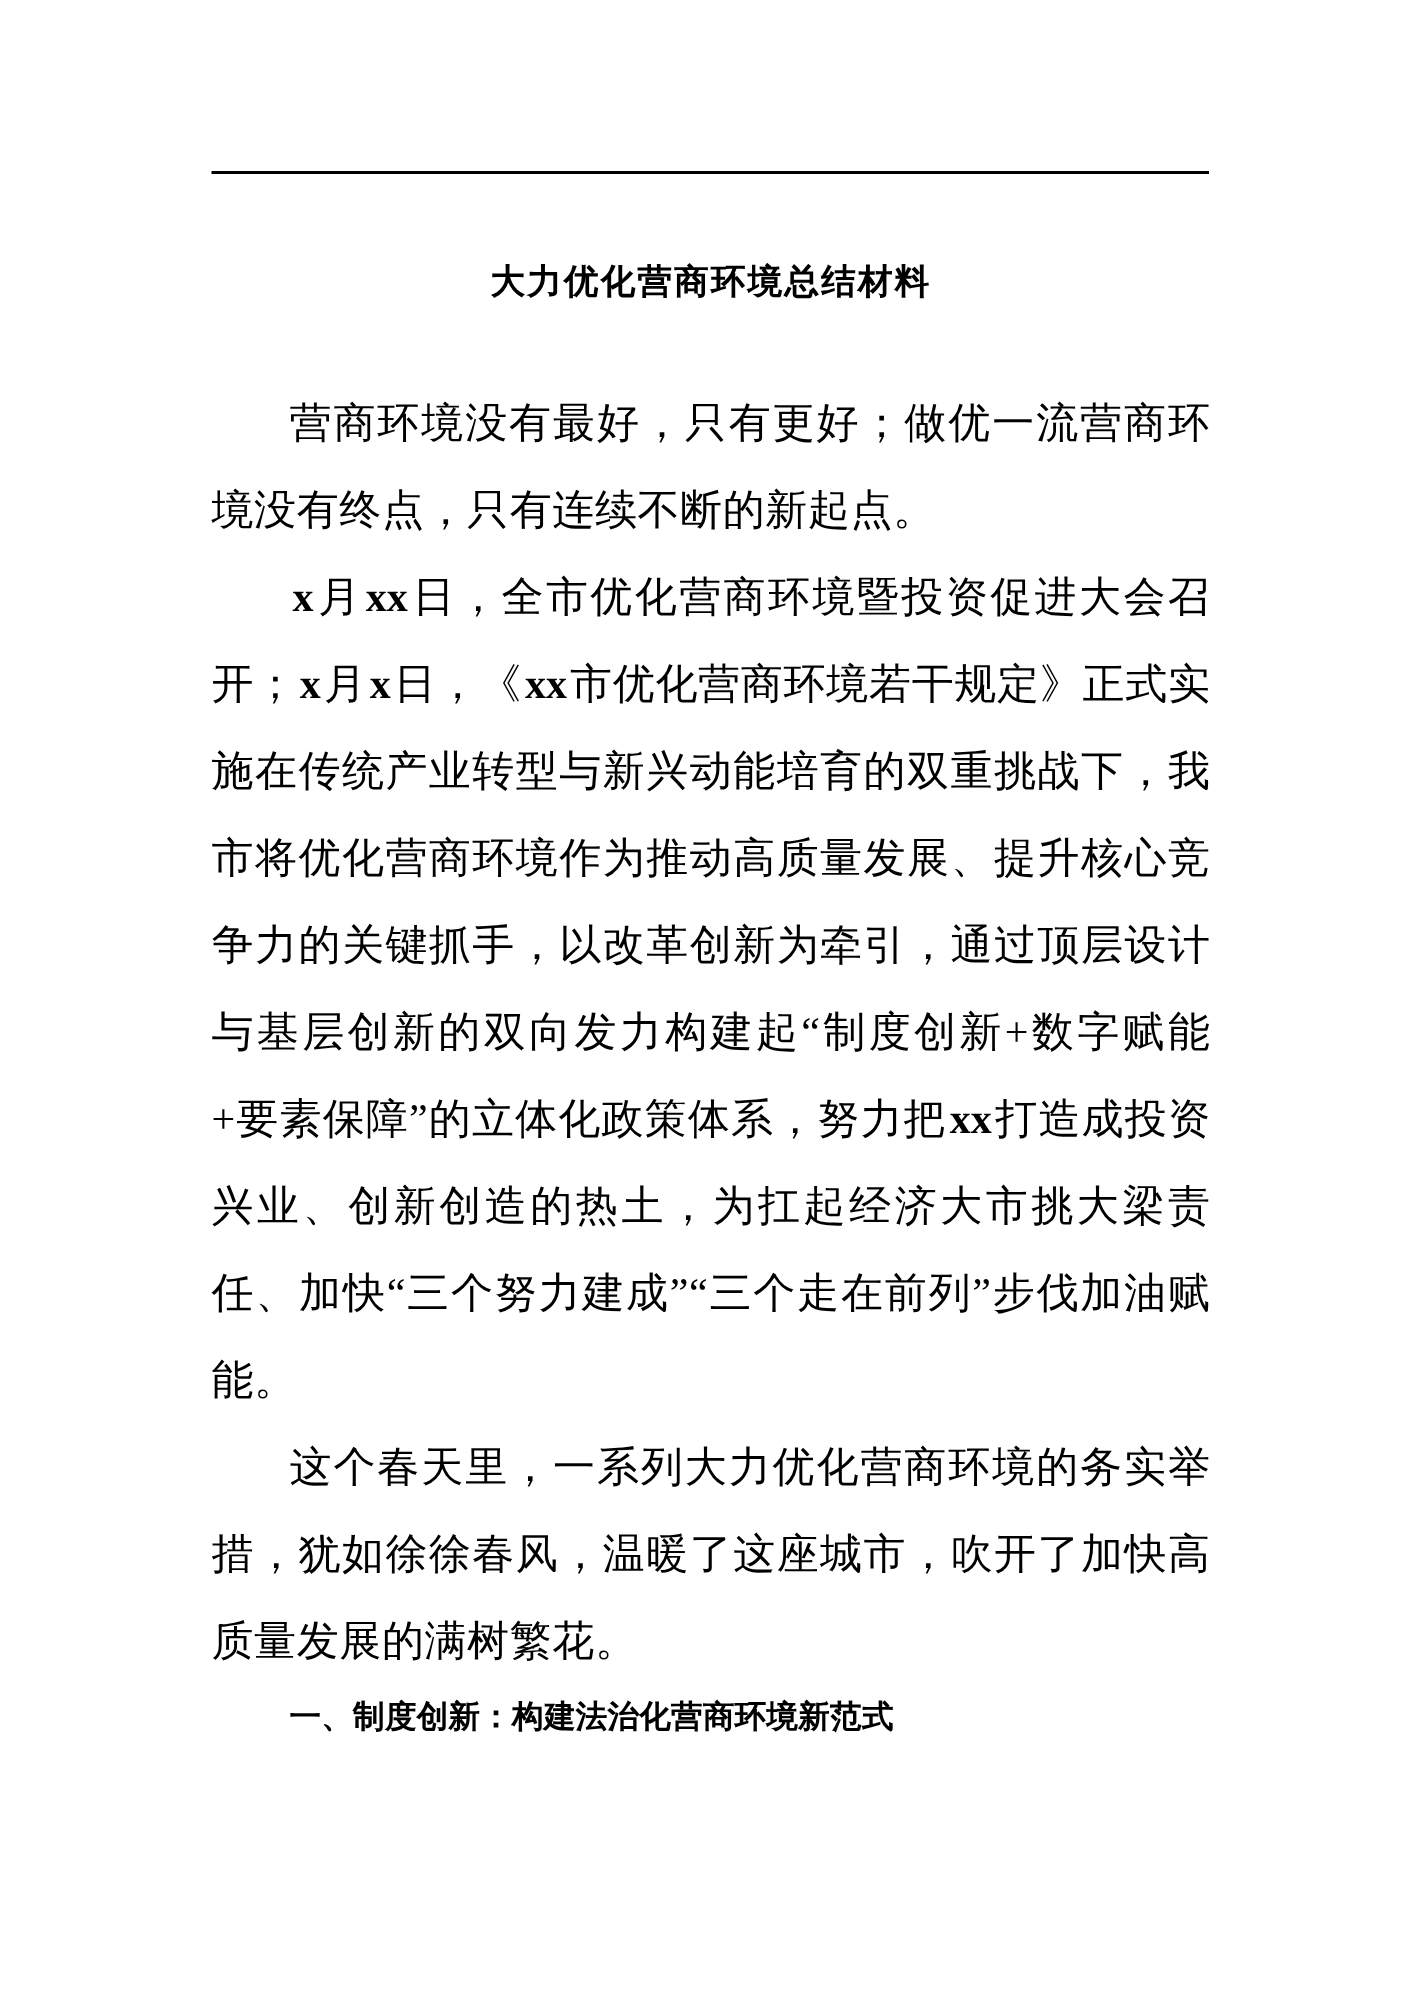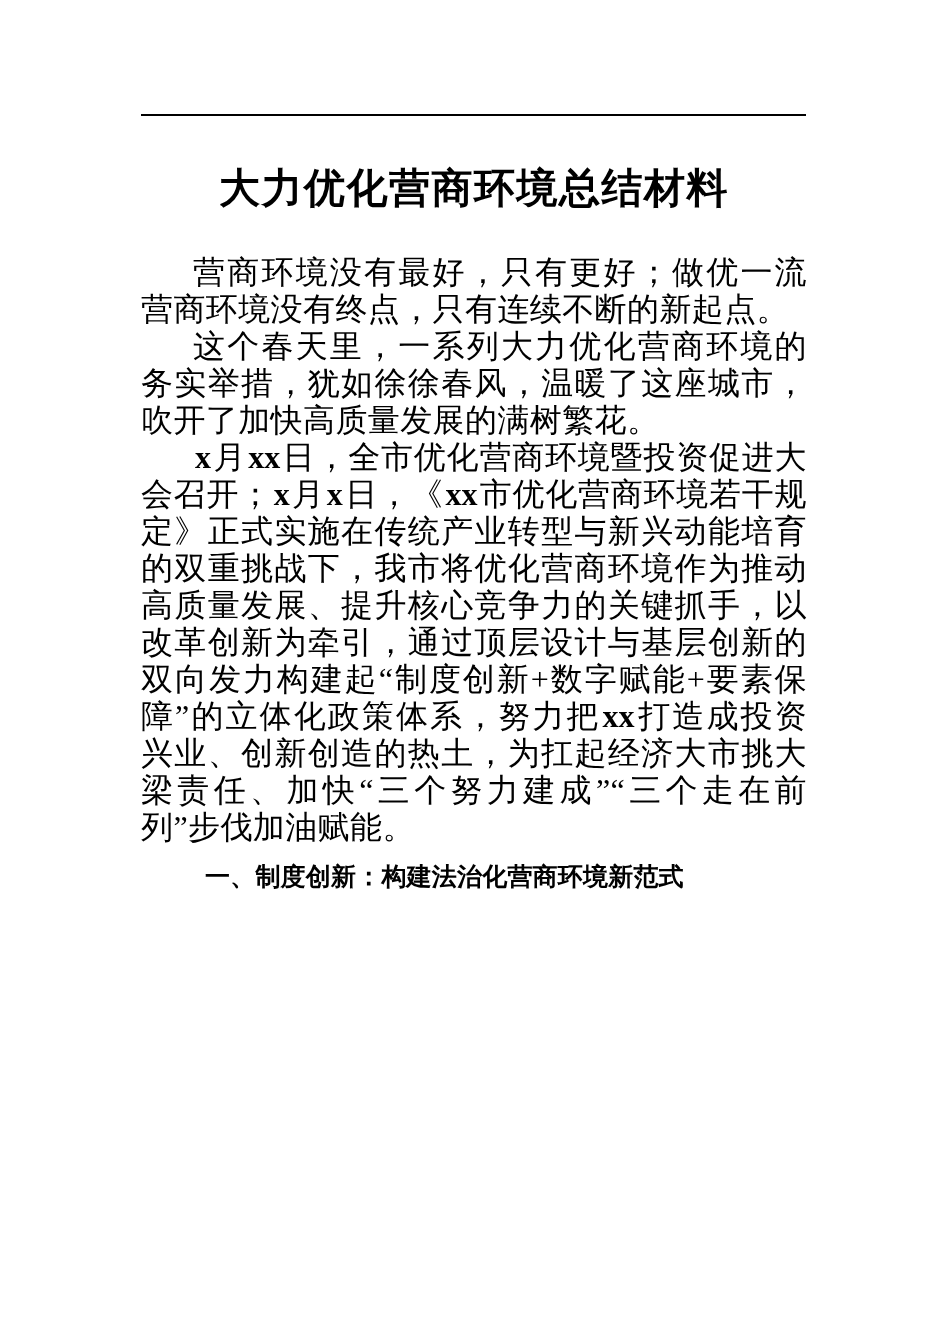--- a/index.html
+++ b/index.html
@@ -34,81 +34,81 @@
     position: absolute;
     left: 141px;
     top: 150px;
     width: 666px;
   }
 
   
   .doc-title {
     font-family: "DejaVu Serif", "Liberation Serif", serif;
     font-weight: bold;
-    font-size: 41px;
+    font-size: 23px;
     line-height: 44px;
     text-align: center;
     letter-spacing: 1.5px;
     margin: 0;
     padding-top: 16px;
     padding-bottom: 44px;
     white-space: nowrap;
   }
 
   
   .para {
     font-family: "Liberation Serif", "DejaVu Serif", serif;
-    font-size: 32px;
-    line-height: 37px;
+    font-size: 28px;
+    line-height: 58px;
     text-align: justify;
     text-align-last: left;
     text-justify: inter-character;
     margin: 0;
     text-indent: 52px;
     letter-spacing: 0.4px;
     word-break: break-all;
   }
 
   
   .lat {
     font-family: "Liberation Serif", "DejaVu Serif", serif;
     font-weight: bold;
     letter-spacing: 0;
     padding: 0 2px;
   }
 
   
   .section-heading {
-    font-family: Liberation Mono, monospace;
+    font-family: Liberation Sans, sans-serif;
     font-weight: bold;
-    font-size: 25px;
+    font-size: 21px;
     line-height: 41.5px;
-    margin: 12px;
+    margin: 0;
     text-indent: 52px;
     letter-spacing: 0.2px;
     text-align: left;
     white-space: nowrap;
   }
 </style>
 </head>
 <body>
 
 <div class="page">
 
   <div class="header-rule"></div>
 
   <div class="content">
 
     <h1 class="doc-title">大力优化营商环境总结材料</h1>
 
     <p class="para">营商环境没有最好，只有更好；做优一流营商环境没有终点，只有连续不断的新起点。</p>
 
+    <p class="para"><span class="lat">x</span>月<span class="lat">xx</span>日，全市优化营商环境暨投资促进大会召开；<span class="lat">x</span>月<span class="lat">x</span>日，《<span class="lat">xx</span>市优化营商环境若干规定》正式实施在传统产业转型与新兴动能培育的双重挑战下，我市将优化营商环境作为推动高质量发展、提升核心竞争力的关键抓手，以改革创新为牵引，通过顶层设计与基层创新的双向发力构建起“制度创新+数字赋能+要素保障”的立体化政策体系，努力把<span class="lat">xx</span>打造成投资兴业、创新创造的热土，为扛起经济大市挑大梁责任、加快“三个努力建成”“三个走在前列”步伐加油赋能。</p>
+
     <p class="para">这个春天里，一系列大力优化营商环境的务实举措，犹如徐徐春风，温暖了这座城市，吹开了加快高质量发展的满树繁花。</p>
-
-    <p class="para"><span class="lat">x</span>月<span class="lat">xx</span>日，全市优化营商环境暨投资促进大会召开；<span class="lat">x</span>月<span class="lat">x</span>日，《<span class="lat">xx</span>市优化营商环境若干规定》正式实施在传统产业转型与新兴动能培育的双重挑战下，我市将优化营商环境作为推动高质量发展、提升核心竞争力的关键抓手，以改革创新为牵引，通过顶层设计与基层创新的双向发力构建起“制度创新+数字赋能+要素保障”的立体化政策体系，努力把<span class="lat">xx</span>打造成投资兴业、创新创造的热土，为扛起经济大市挑大梁责任、加快“三个努力建成”“三个走在前列”步伐加油赋能。</p>
 
     <h2 class="section-heading">一、制度创新：构建法治化营商环境新范式</h2>
 
 
 
   </div>
 
 </div>
 
 </body></html>

